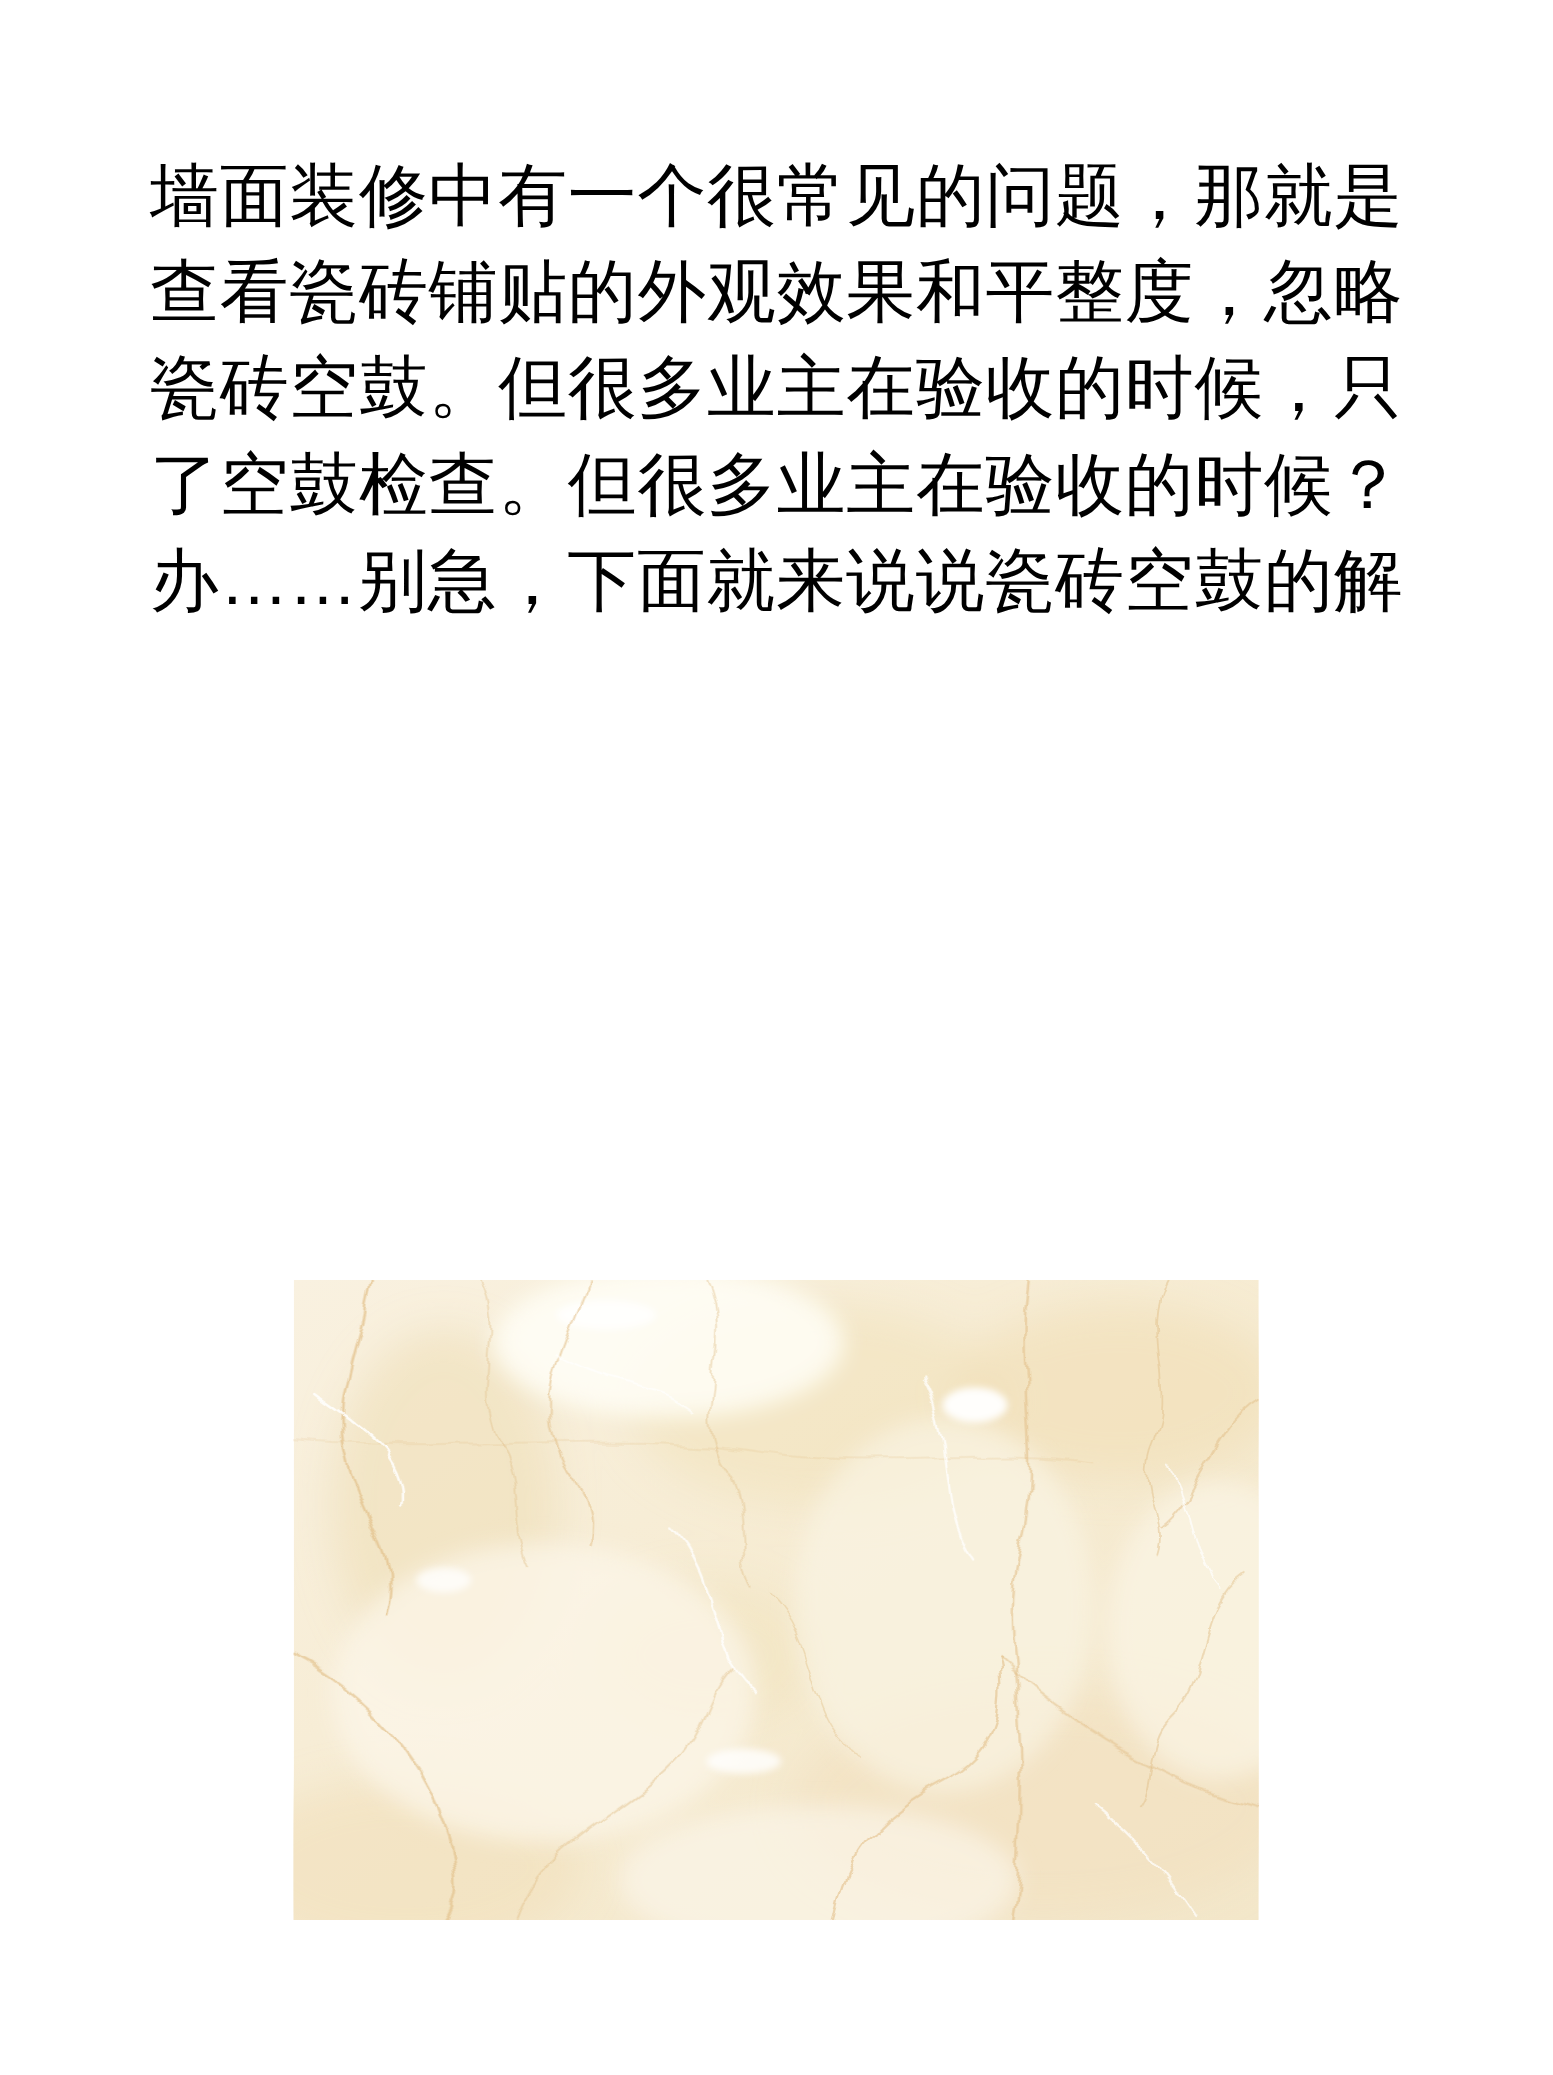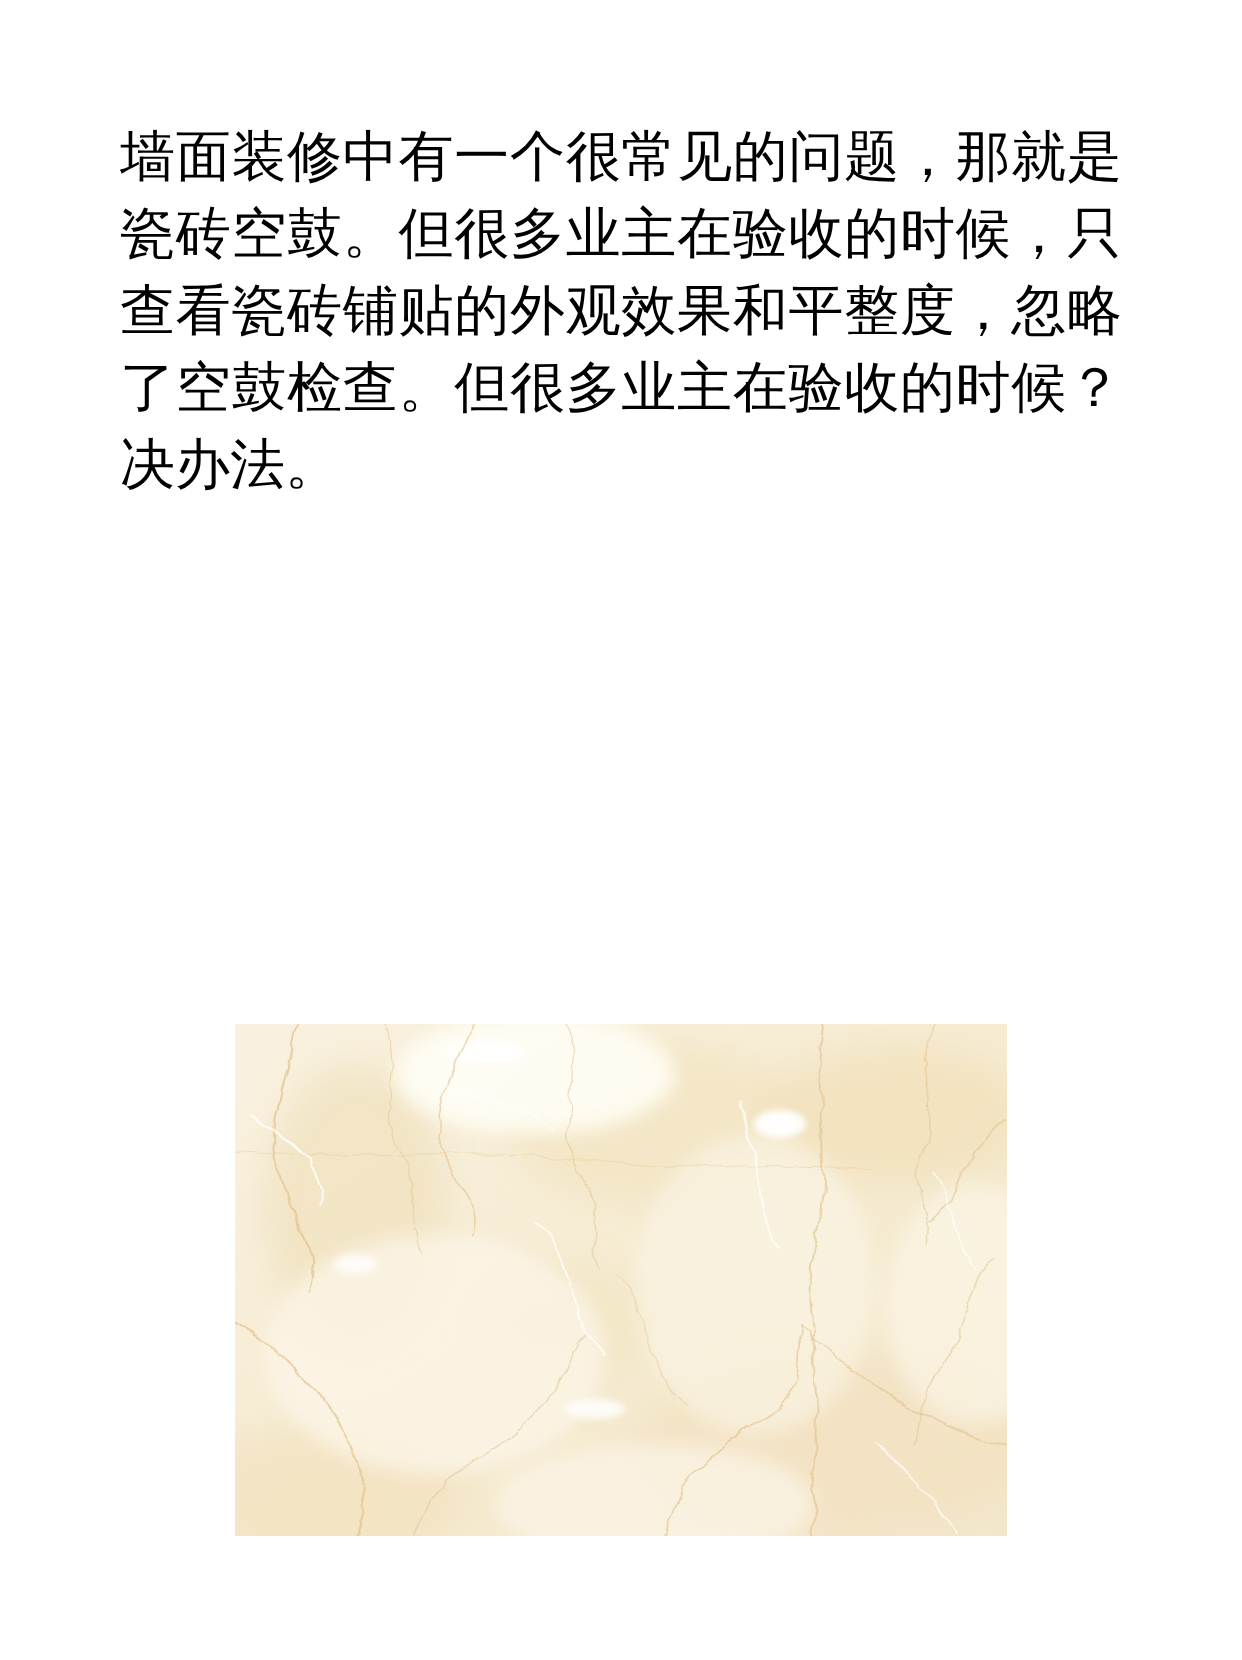--- a/index.html
+++ b/index.html
@@ -41,24 +41,24 @@
   }
   .tile-figure svg { display: block; width: 100%; height: 100%; }
 </style>
 </head>
 <body>
 
 <div class="page">
 
   <div class="text-block">
     <div class="text-line">墙面装修中有一个很常见的问题，那就是</div>
+    <div class="text-line">查看瓷砖铺贴的外观效果和平整度，忽略</div>
     <div class="text-line">瓷砖空鼓。但很多业主在验收的时候，只</div>
-    <div class="text-line">查看瓷砖铺贴的外观效果和平整度，忽略</div>
     <div class="text-line">了空鼓检查。但很多业主在验收的时候？</div>
-    <div class="text-line last">决办法。</div>
+    <div class="text-line">办……别急，下面就来说说瓷砖空鼓的解</div>
   </div>
 
   <figure class="tile-figure">
     <svg viewBox="0 0 772 512" preserveAspectRatio="none" xmlns="http://www.w3.org/2000/svg" role="img">
       <defs>
         <linearGradient id="gBase" x1="0%" y1="0%" x2="100%" y2="100%">
           <stop offset="0%" stop-color="#f9f1e0"></stop>
           <stop offset="55%" stop-color="#f6ebd1"></stop>
           <stop offset="100%" stop-color="#f3e7ca"></stop>
         </linearGradient>

